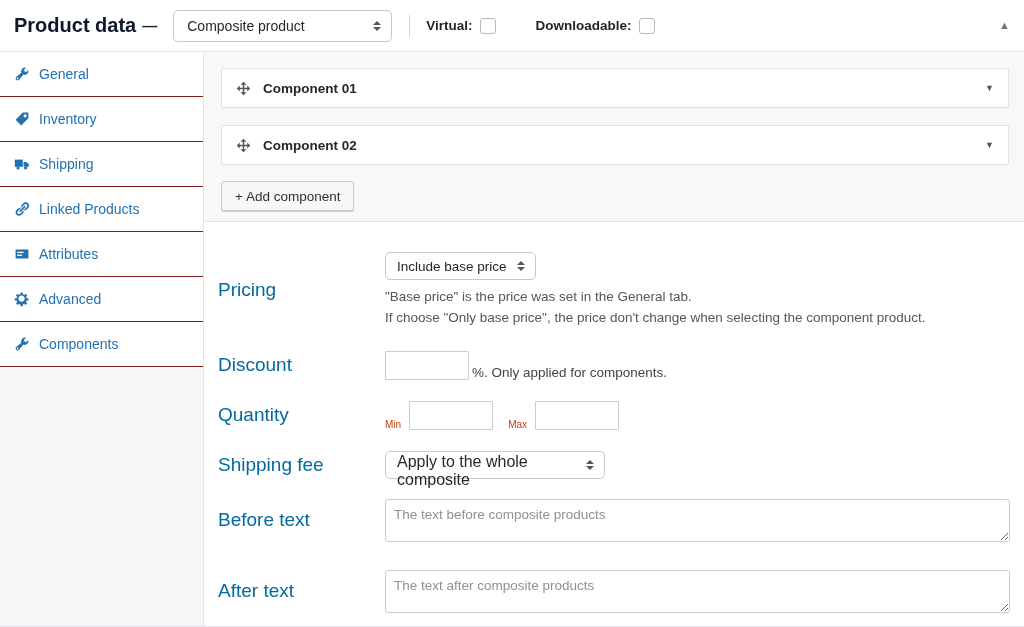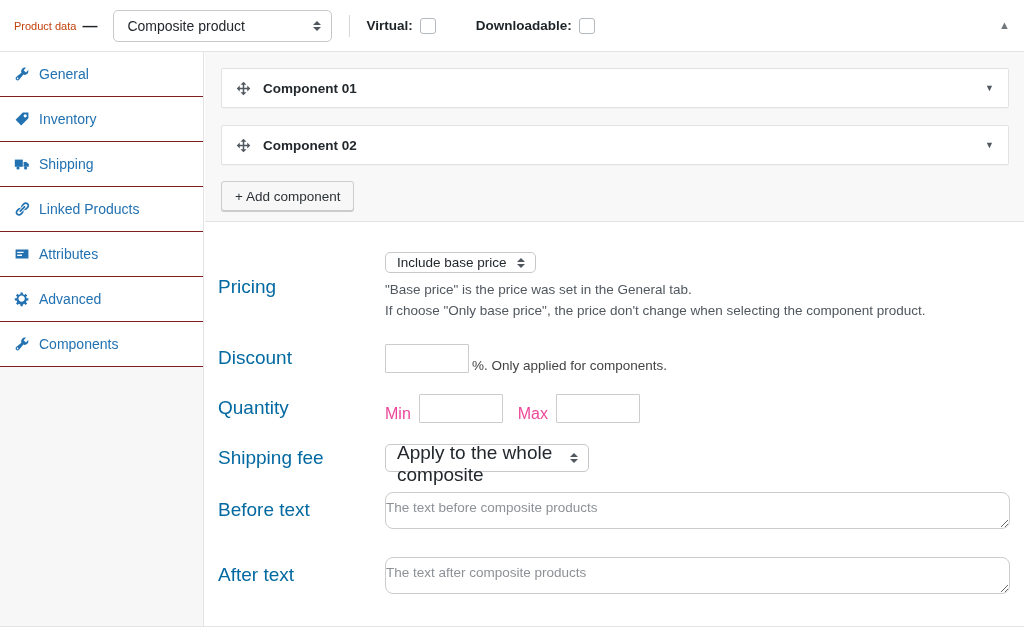--- a/index.html
+++ b/index.html
@@ -5,21 +5,21 @@
   * { margin:0; padding:0; box-sizing:border-box; }
   html,body { background:#fff; }
   body { font-family:"Liberation Sans","DejaVu Sans",sans-serif; font-size:13px; color:#1d2327; }
 
   .panel { position:relative; width:1024px; height:627px; background:#fff;
            border-bottom:1px solid #e2e4e7; overflow:hidden; }
 
   
   .hdr { position:absolute; top:0; left:0; right:0; height:52px; background:#fff;
          border-bottom:1px solid #e3e3e3; display:flex; align-items:center; padding:0 14px; }
-  .hdr-title { font-weight:400; font-size:11px; color:#c2410c; }
+  .hdr-title { font-weight:700; font-size:20px; color:#0f172a; }
   .hdr-dash  { font-weight:700; font-size:15px; color:#1d2327; margin-left:6px; }
 
   .select { position:relative; display:inline-flex; align-items:center; background:#fff;
             border:1px solid #c6c8cb; border-radius:5px; cursor:pointer; color:#23282d; }
   .hdr-select { margin-left:16px; width:219px; height:32px; padding:0 30px 0 13px; font-size:14px; }
   .spin { position:absolute; right:10px; top:50%; transform:translateY(-50%);
           display:flex; flex-direction:column; align-items:center; gap:2px; }
   .spin i { display:block; width:0; height:0; border-left:4px solid transparent; border-right:4px solid transparent; }
   .spin .up { border-bottom:4px solid #50575e; }
   .spin .dn { border-top:4px solid #50575e; }
@@ -63,33 +63,33 @@
   .row { display:flex; align-items:center; }
   .row.pricing   { margin-bottom:22px; }
   .row.discount  { margin-bottom:21px; }
   .row.quantity  { margin-bottom:21px; }
   .row.shipping  { margin-bottom:20px; }
   .row.beforetxt { margin-bottom:28px; }
   .lbl { width:167px; flex:none; font-size:19px; color:#0369a1; }
   .field { display:flex; align-items:flex-end; }
   .field-col { display:flex; flex-direction:column; }
 
-  .sel-pricing  { height:21px; padding:0 28px 0 11px; font-size:13.5px; }
-  .sel-shipping { height:28px; width:204px; padding:12px 28px 0 11px; font-size:19px; }
+  .sel-pricing  { height:28px; padding:0 28px 0 11px; font-size:13.5px; }
+  .sel-shipping { height:28px; width:220px; padding:12px 28px 0 11px; font-size:16px; }
   .desc { font-size:13.5px; color:#50575e; line-height:1.55; }
   .desc.first { margin-top:7px; }
 
   .txt { width:84px; height:29px; border:1px solid #ccc; border-radius:1px; background:#fff;
          padding:0 8px; font-size:13.5px; font-family:inherit; color:#23282d; }
   .suffix { font-size:13.5px; color:#444; margin-left:3px; }
-  .mm { font-size:16px; color:#ec4899; margin-right:8px; }
+  .mm { font-size:10px; color:#c2410c; margin-right:8px; }
   .mm.max { margin-left:15px; }
 
-  .ta { width:625px; height:37px; border:1px solid #ccc; border-radius:8px; background:#fff;
-        padding:6px 0; font-size:13.5px; font-family:inherit; color:#23282d;
+  .ta { width:625px; height:43px; border:1px solid #ccc; border-radius:3px; background:#fff;
+        padding:6px 8px; font-size:13.5px; font-family:inherit; color:#23282d;
         resize:vertical; line-height:1.4; }
   .ta::placeholder { color:#8d9196; opacity:1; }
 </style>
 </head>
 <body>
 
 <div class="panel">
 
   <div class="hdr">
     <span class="hdr-title">Product data</span>

